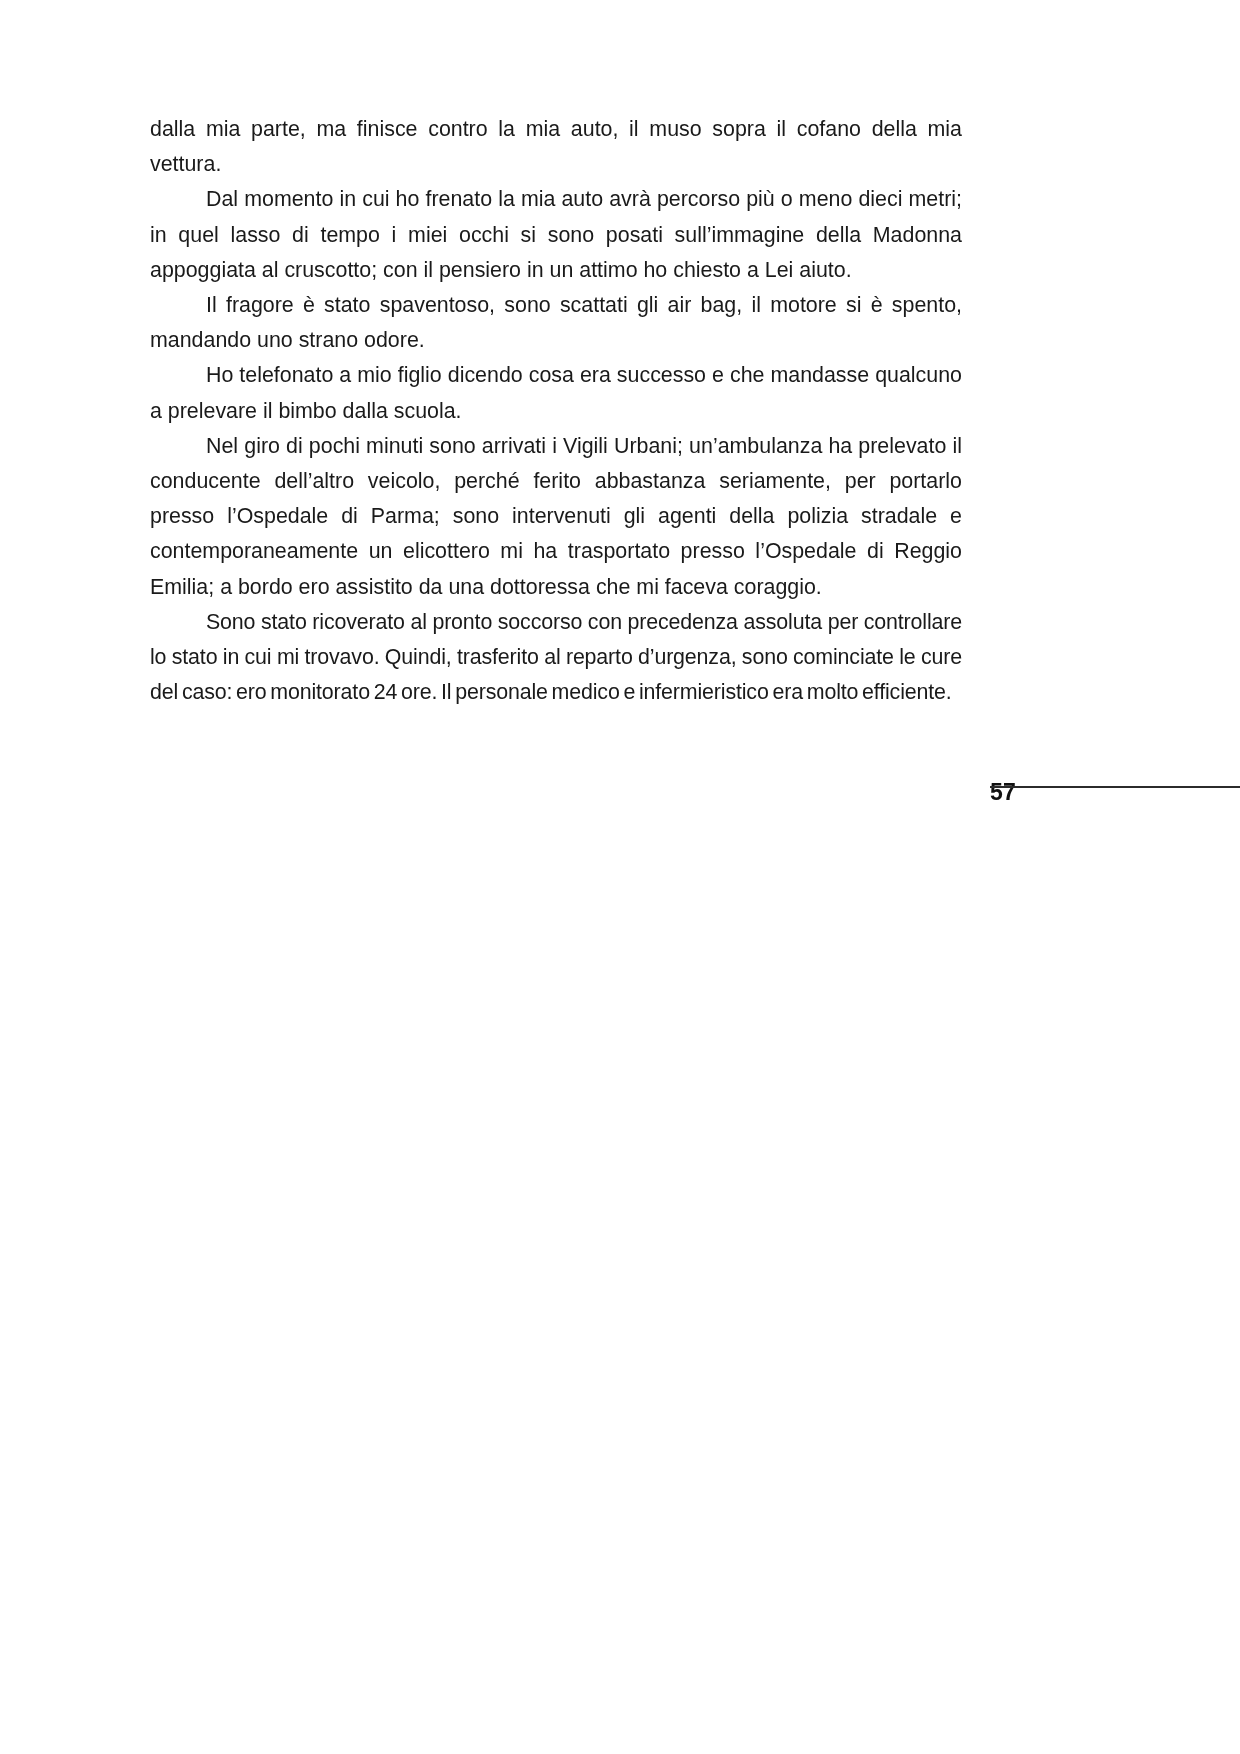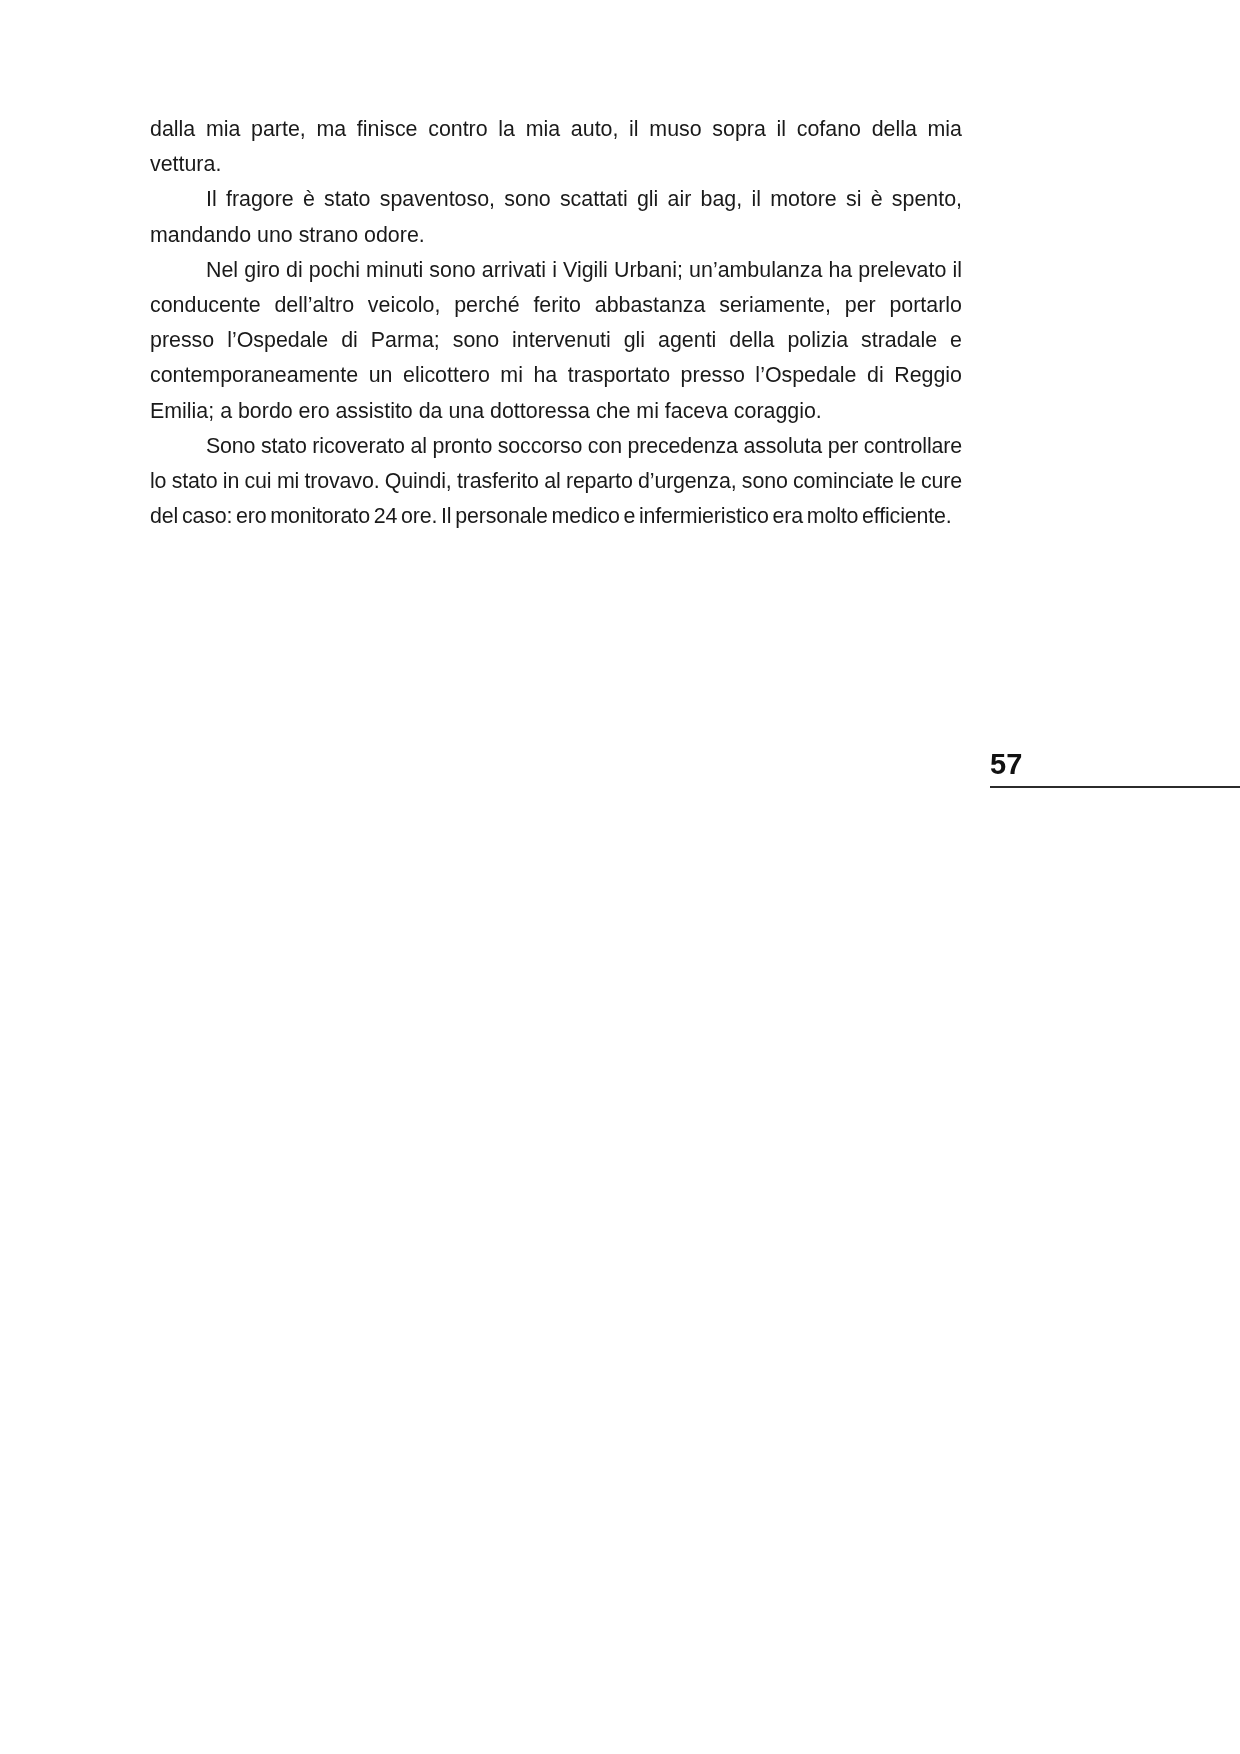--- a/index.html
+++ b/index.html
@@ -55,43 +55,46 @@
   }
 
   
   .folio {
     position: absolute;
     left: 990px;
     top: 750px;
     width: 250px;
   }
   .folio-number {
-    font-size: 29px;
+    font-size: 23px;
     font-weight: bold;
     color: #111111;
     line-height: 28px;
     letter-spacing: 0.2px;
+    margin-top: 28px;
   }
   .folio-rule {
     position: absolute;
     left: 0px;
     top: 36px;
     width: 250px;
     height: 1.6px;
     background: #2b2b2b;
   }
 </style>
 </head>
 <body>
 
 <div class="page">
 
   <div class="text-column">
     <p class="para continuation">dalla mia parte, ma finisce contro la mia auto, il muso sopra il cofano della mia vettura.</p>
+    <p class="para">Dal momento in cui ho frenato la mia auto avrà percorso più o meno dieci metri; in quel lasso di tempo i miei occhi si sono posati sull’immagine della Madonna appoggiata al cruscotto; con il pensiero in un attimo ho chiesto a Lei aiuto.</p>
     <p class="para">Il fragore è stato spaventoso,  sono scattati gli air bag, il motore si è spento, mandando uno strano odore.</p>
+    <p class="para">Ho telefonato a mio figlio dicendo cosa era successo e che mandasse qualcuno a prelevare il bimbo dalla scuola.</p>
     <p class="para">Nel giro di pochi minuti sono arrivati i Vigili Urbani; un’ambulanza ha prelevato il conducente dell’altro veicolo, perché ferito abbastanza seriamente, per portarlo presso l’Ospedale di Parma; sono intervenuti gli agenti della polizia stradale e contemporaneamente un elicottero mi ha trasportato presso l’Ospedale di Reggio Emilia; a bordo ero assistito da una dottoressa che mi faceva coraggio.</p>
     <p class="para tight">Sono stato ricoverato al pronto soccorso con precedenza assoluta per controllare lo stato in cui mi trovavo. Quindi, trasferito al reparto d’urgenza, sono cominciate le cure del caso: ero monitorato 24 ore. Il personale medico e infermieristico era molto efficiente.</p>
   </div>
 
   <div class="folio">
     <div class="folio-number">57</div>
     <div class="folio-rule"></div>
   </div>
 
 </div>

